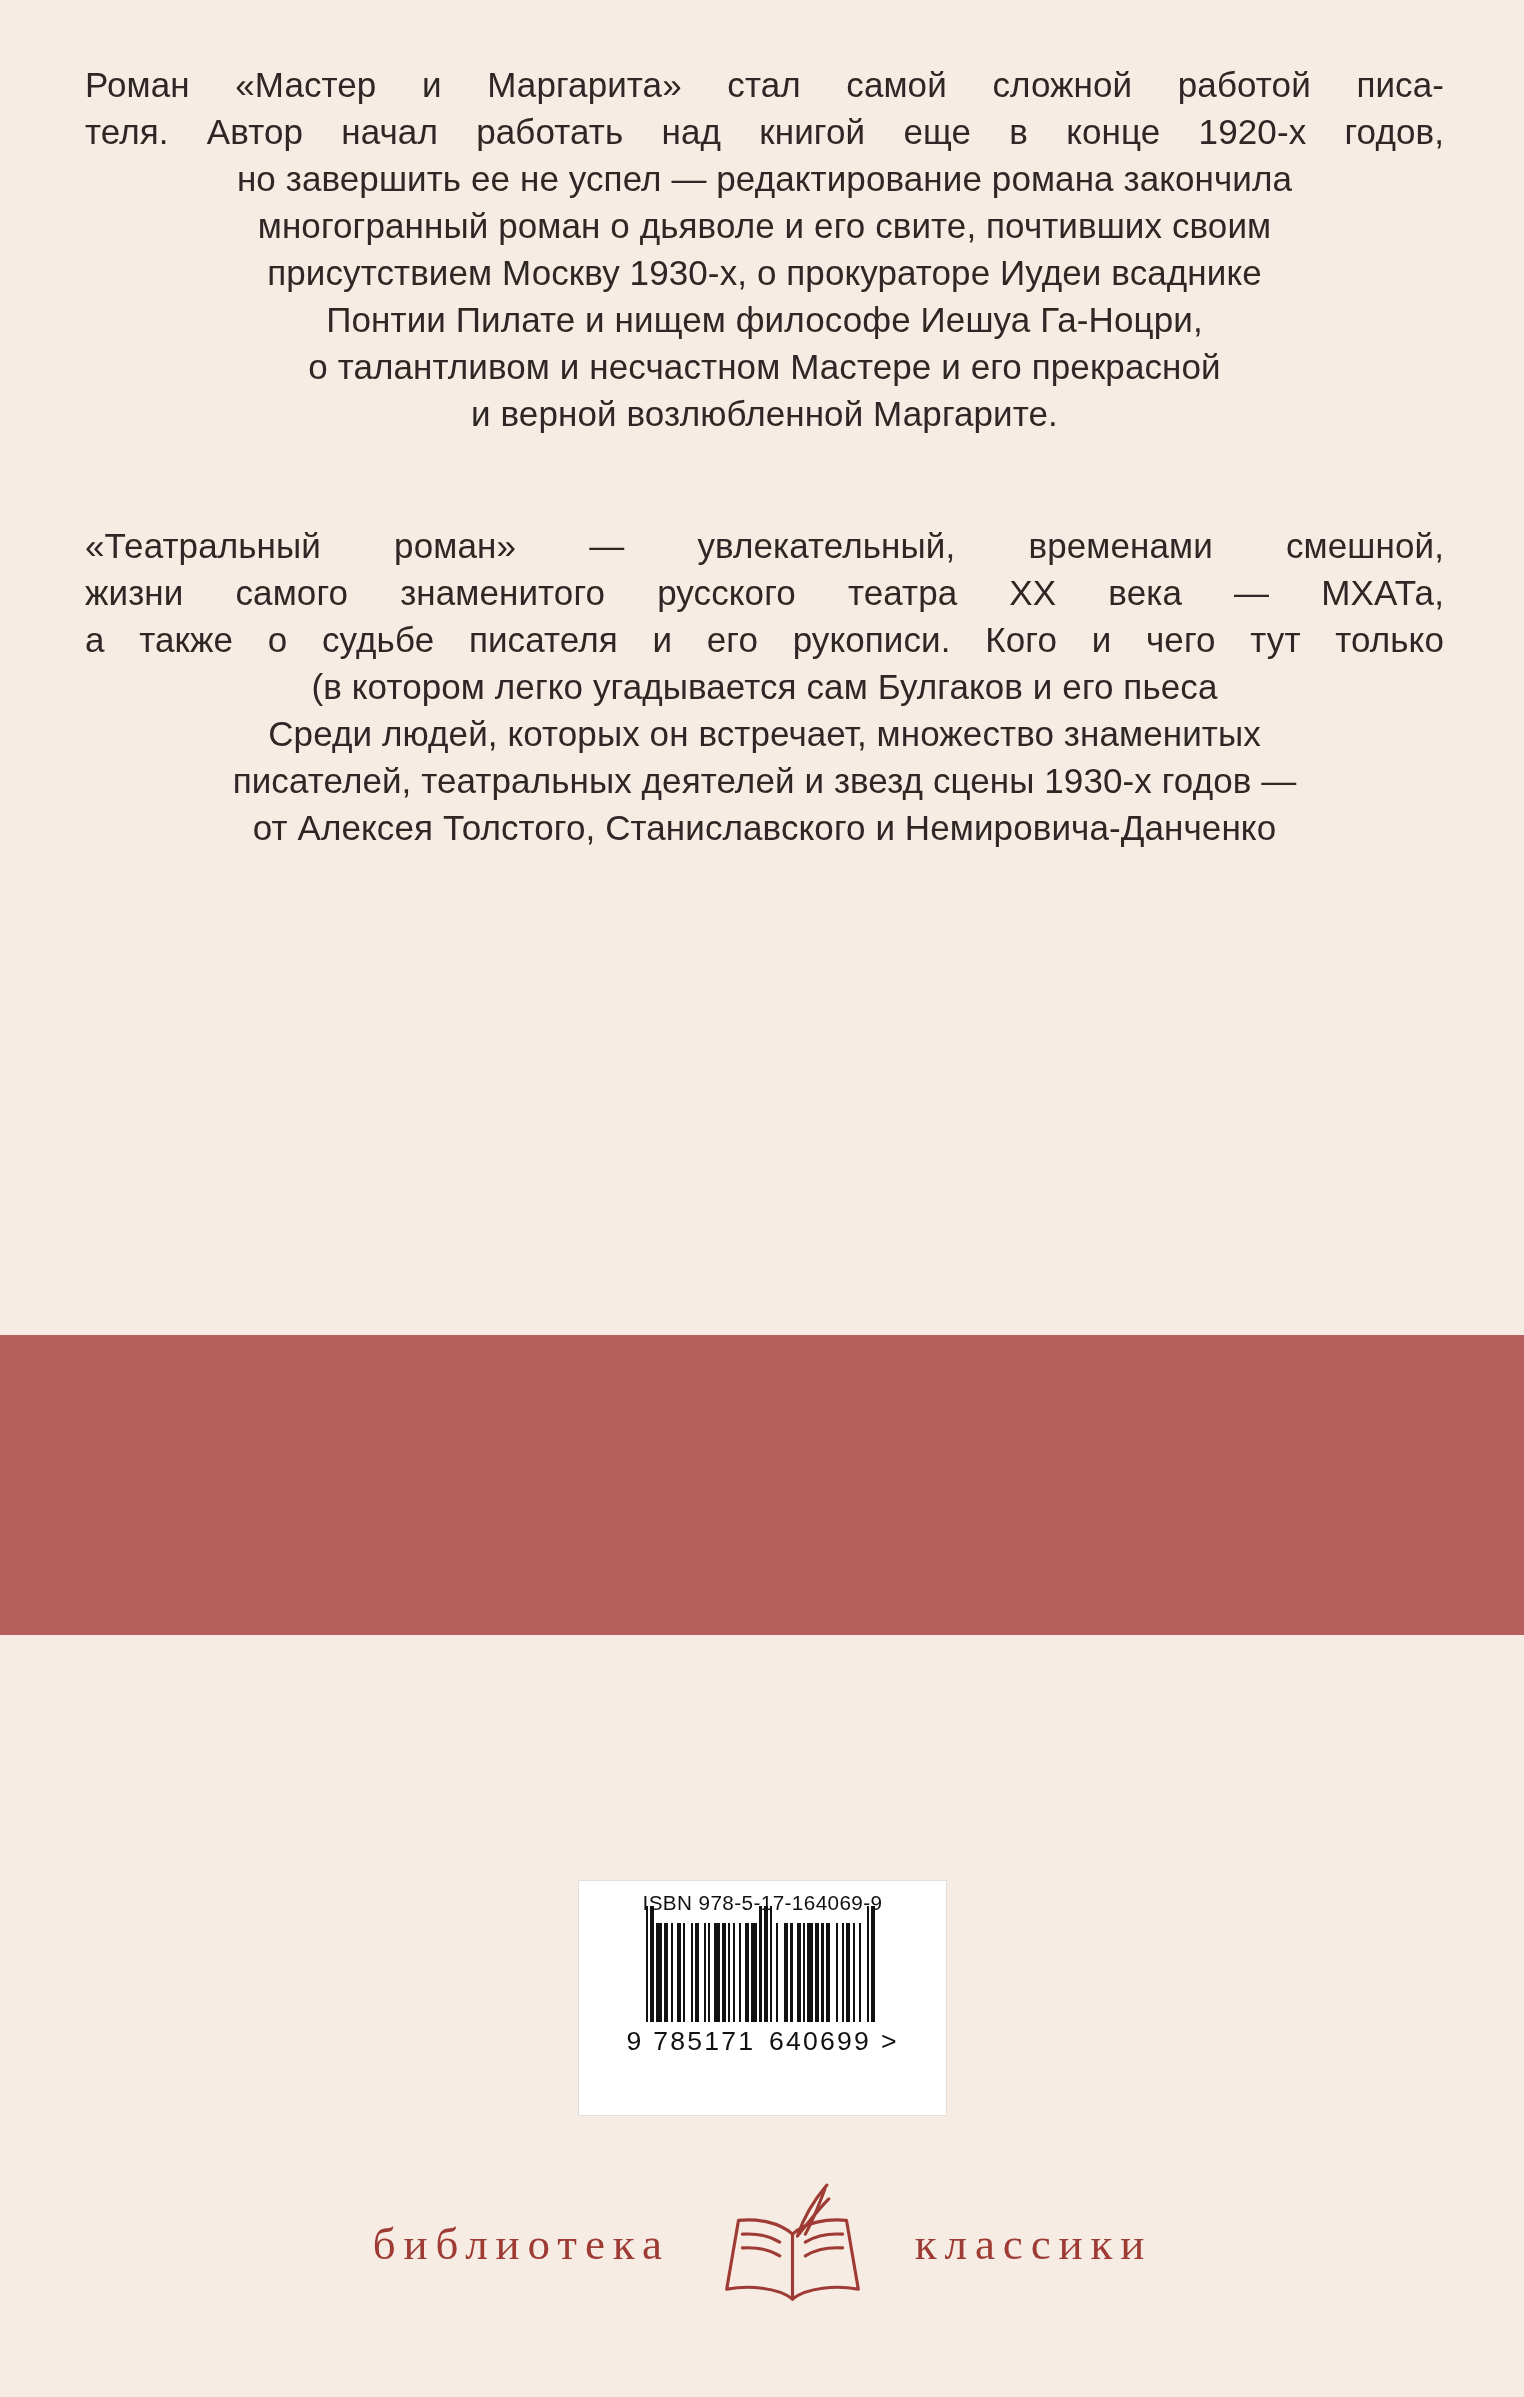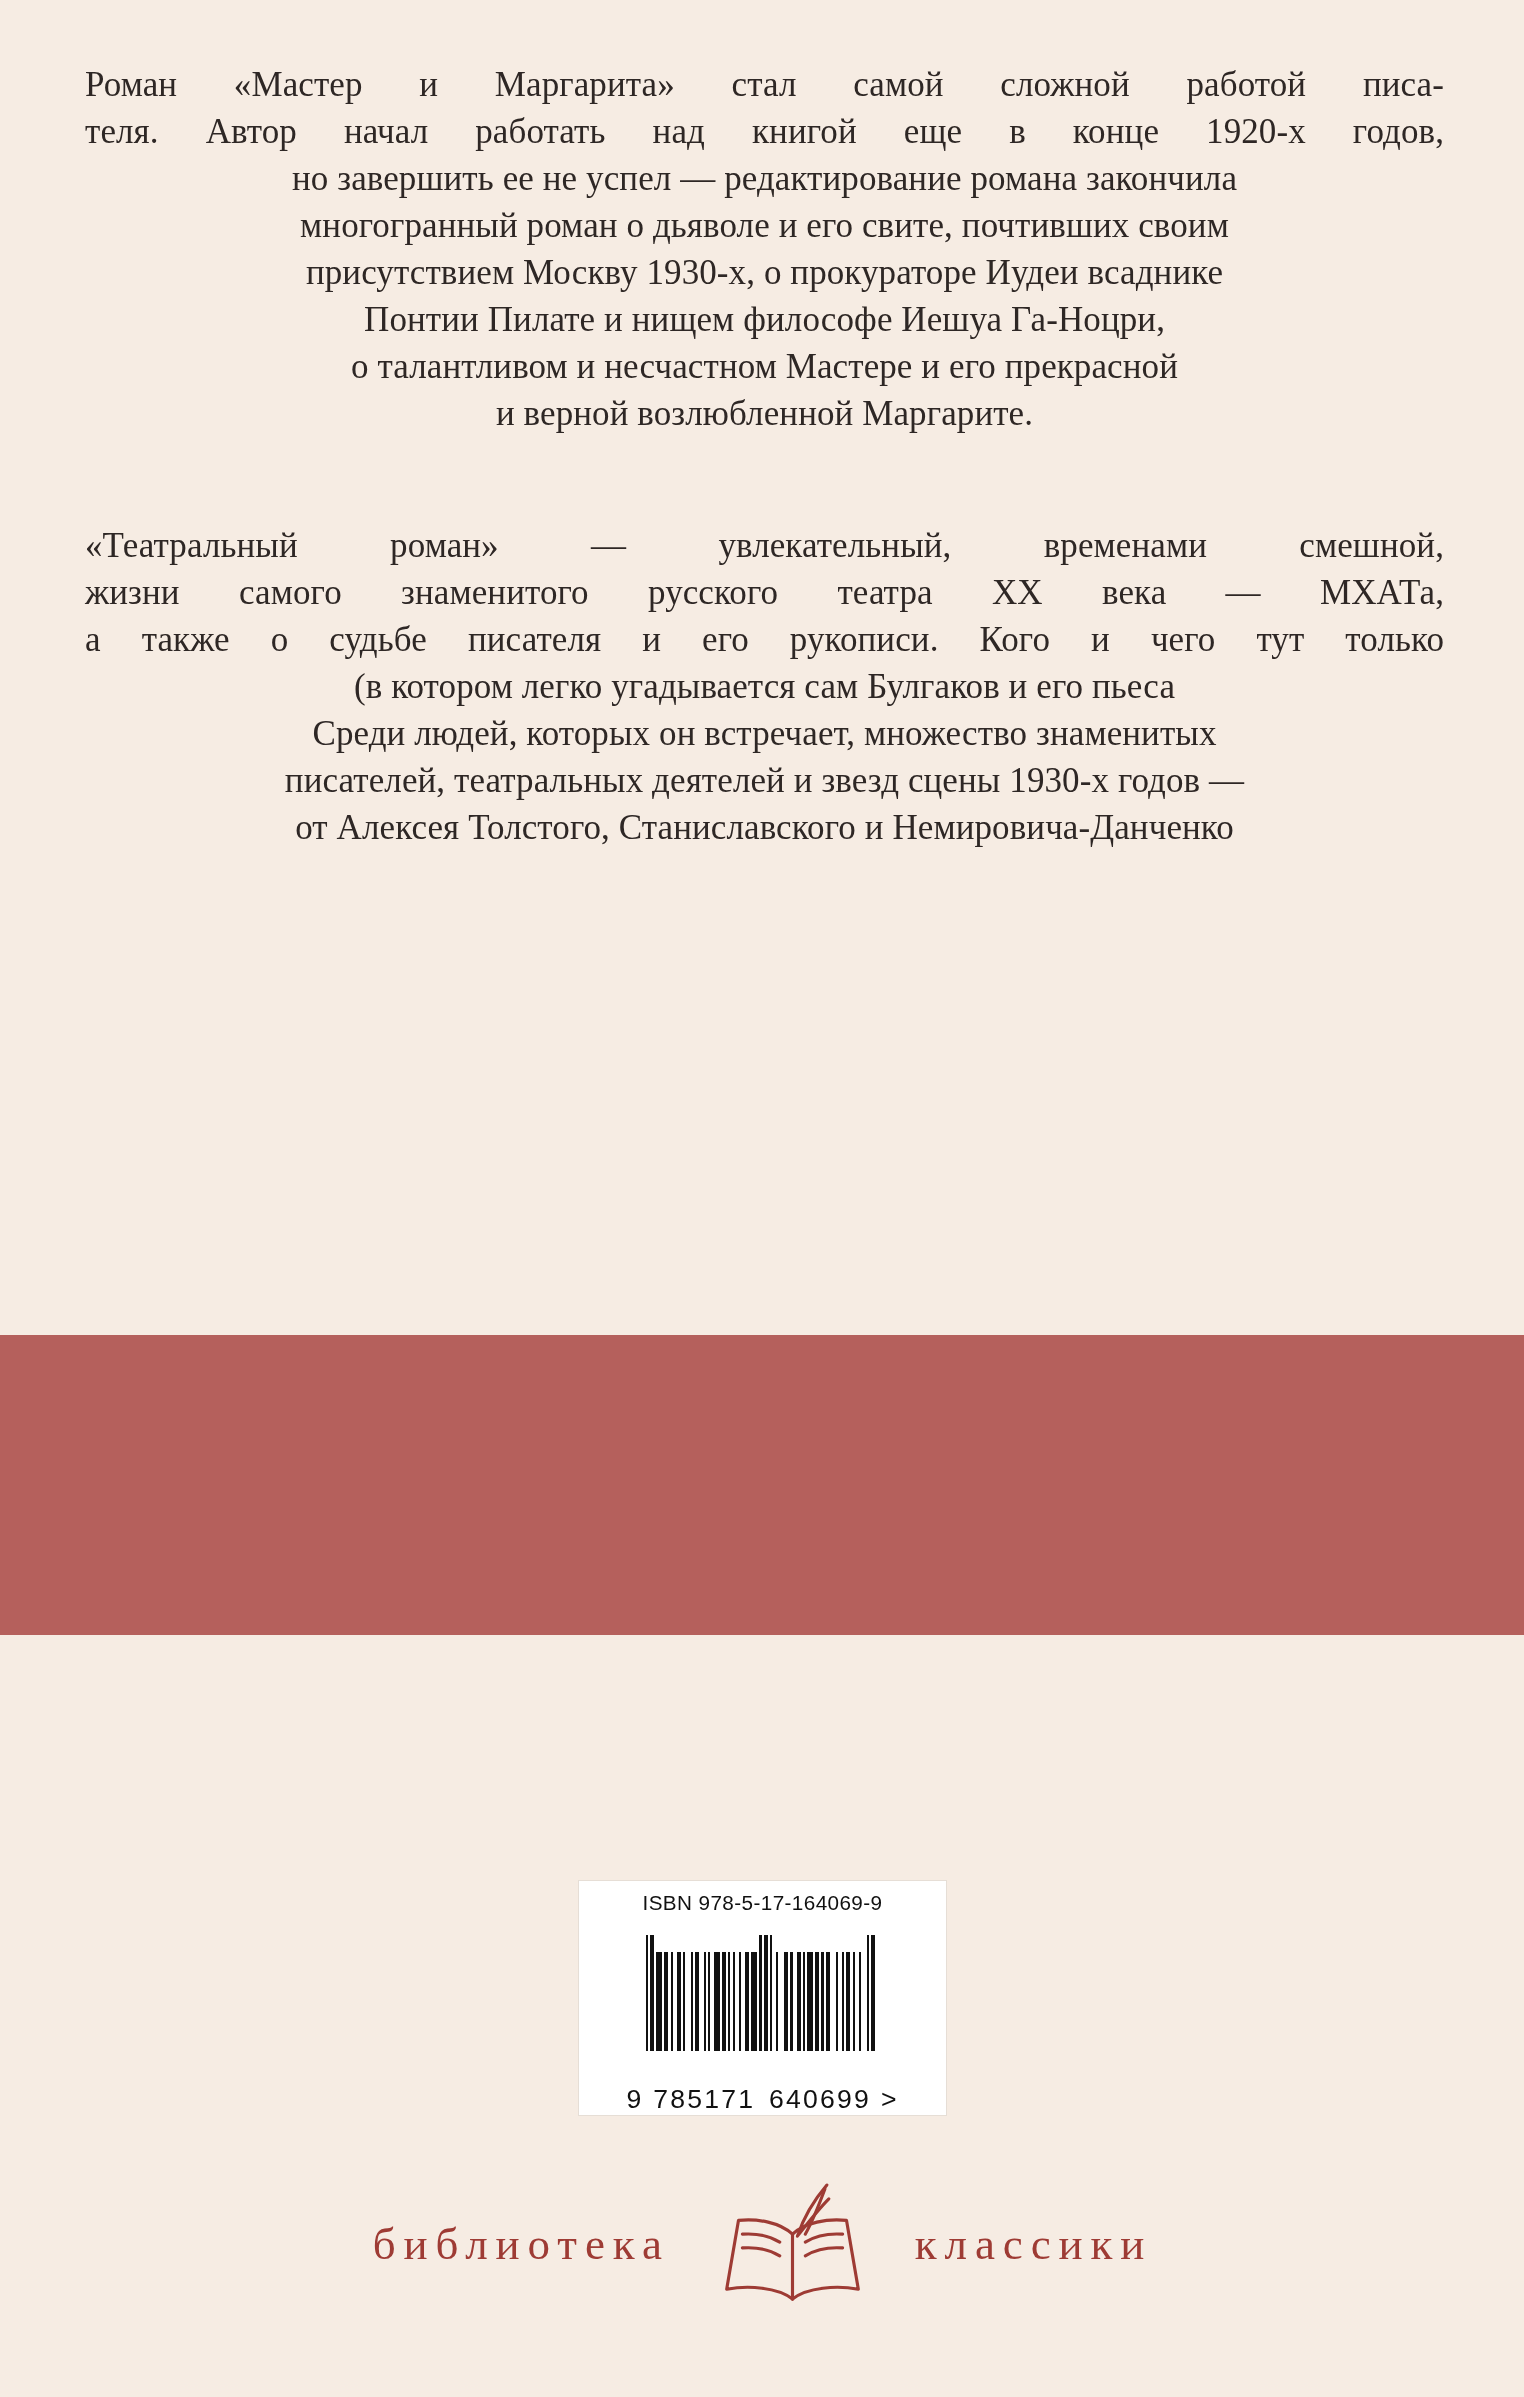--- a/index.html
+++ b/index.html
@@ -25,21 +25,21 @@
   }
 
   
   .blurb {
     position: absolute;
     left: 85px;
     top: 61px;
     width: 1359px;
     text-align: center;
     color: #2e2725;
-    font-family: Liberation Serif, serif;
+    font-family: Liberation Sans, sans-serif;
     font-size: 35px;
     line-height: 1.345;
     letter-spacing: 0.1px;
   }
   .blurb p {
     margin: 0;
   }
   .blurb p + p {
     margin-top: 84px;
   }
@@ -68,21 +68,21 @@
   }
 
   
   .barcode-wrap {
     position: absolute;
     background: #ffffff;
     border: 1px solid #e6ded6;
     display: flex;
     flex-direction: column;
     align-items: center;
-    justify-content: space-between;
+    justify-content: flex-start;
     box-sizing: border-box;
     padding-top: 9.9px;
   }
   .isbn-text {
     font-family: "Liberation Sans", sans-serif;
     font-size: 20.7px;
     letter-spacing: 0.4px;
     color: #111111;
     white-space: nowrap;
   }

